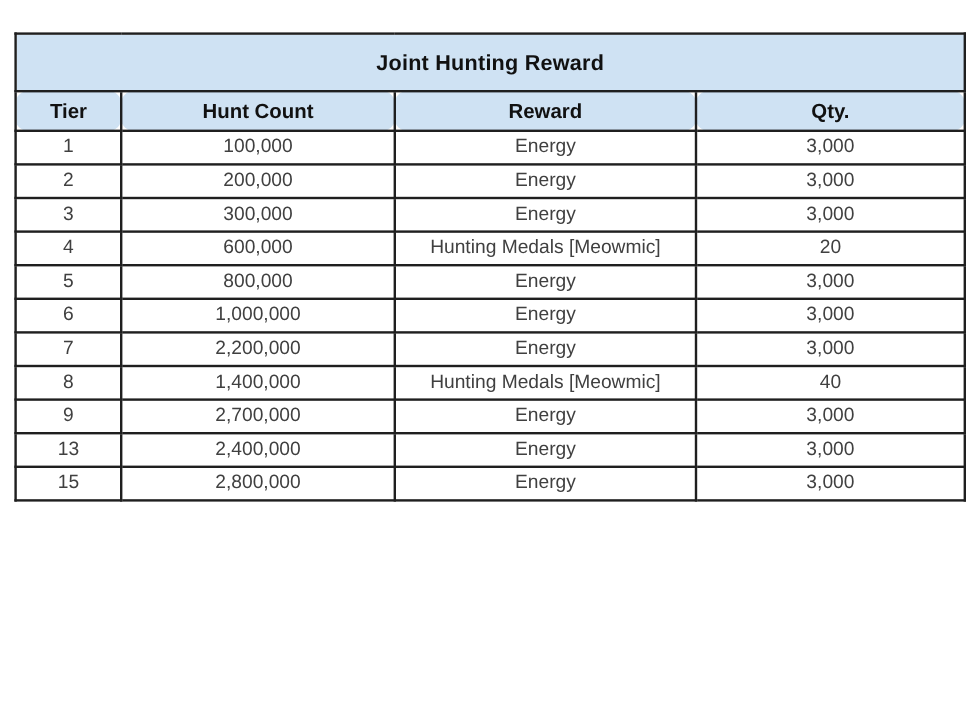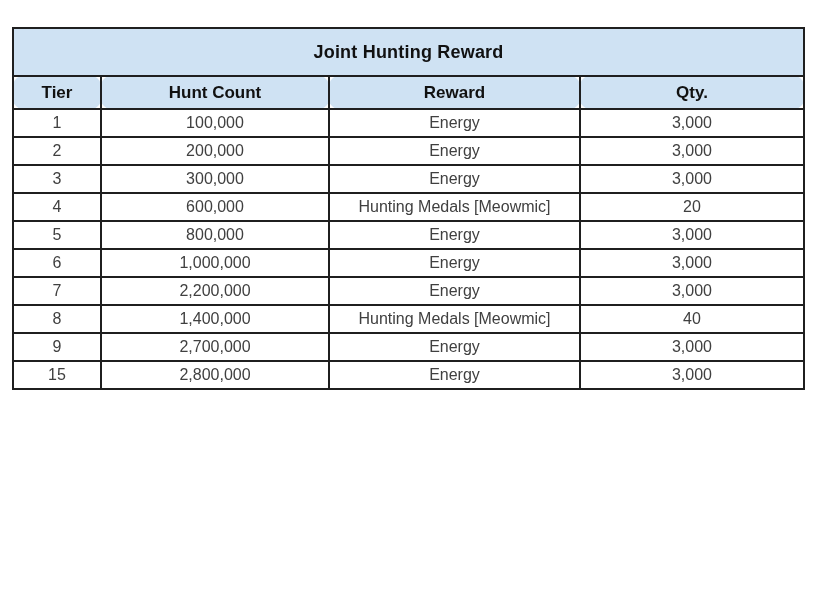--- a/index.html
+++ b/index.html
@@ -136,20 +136,26 @@
   <tr class="data-row">
     <td>9</td>
     <td>2,700,000</td>
     <td>Energy</td>
     <td>3,000</td>
   </tr>
 
 
 
 
+  <tr class="data-row">
+    <td>13</td>
+    <td>2,400,000</td>
+    <td>Energy</td>
+    <td>3,000</td>
+  </tr>
 
 
   <tr class="data-row">
     <td>15</td>
     <td>2,800,000</td>
     <td>Energy</td>
     <td>3,000</td>
   </tr>
 
 </tbody>

